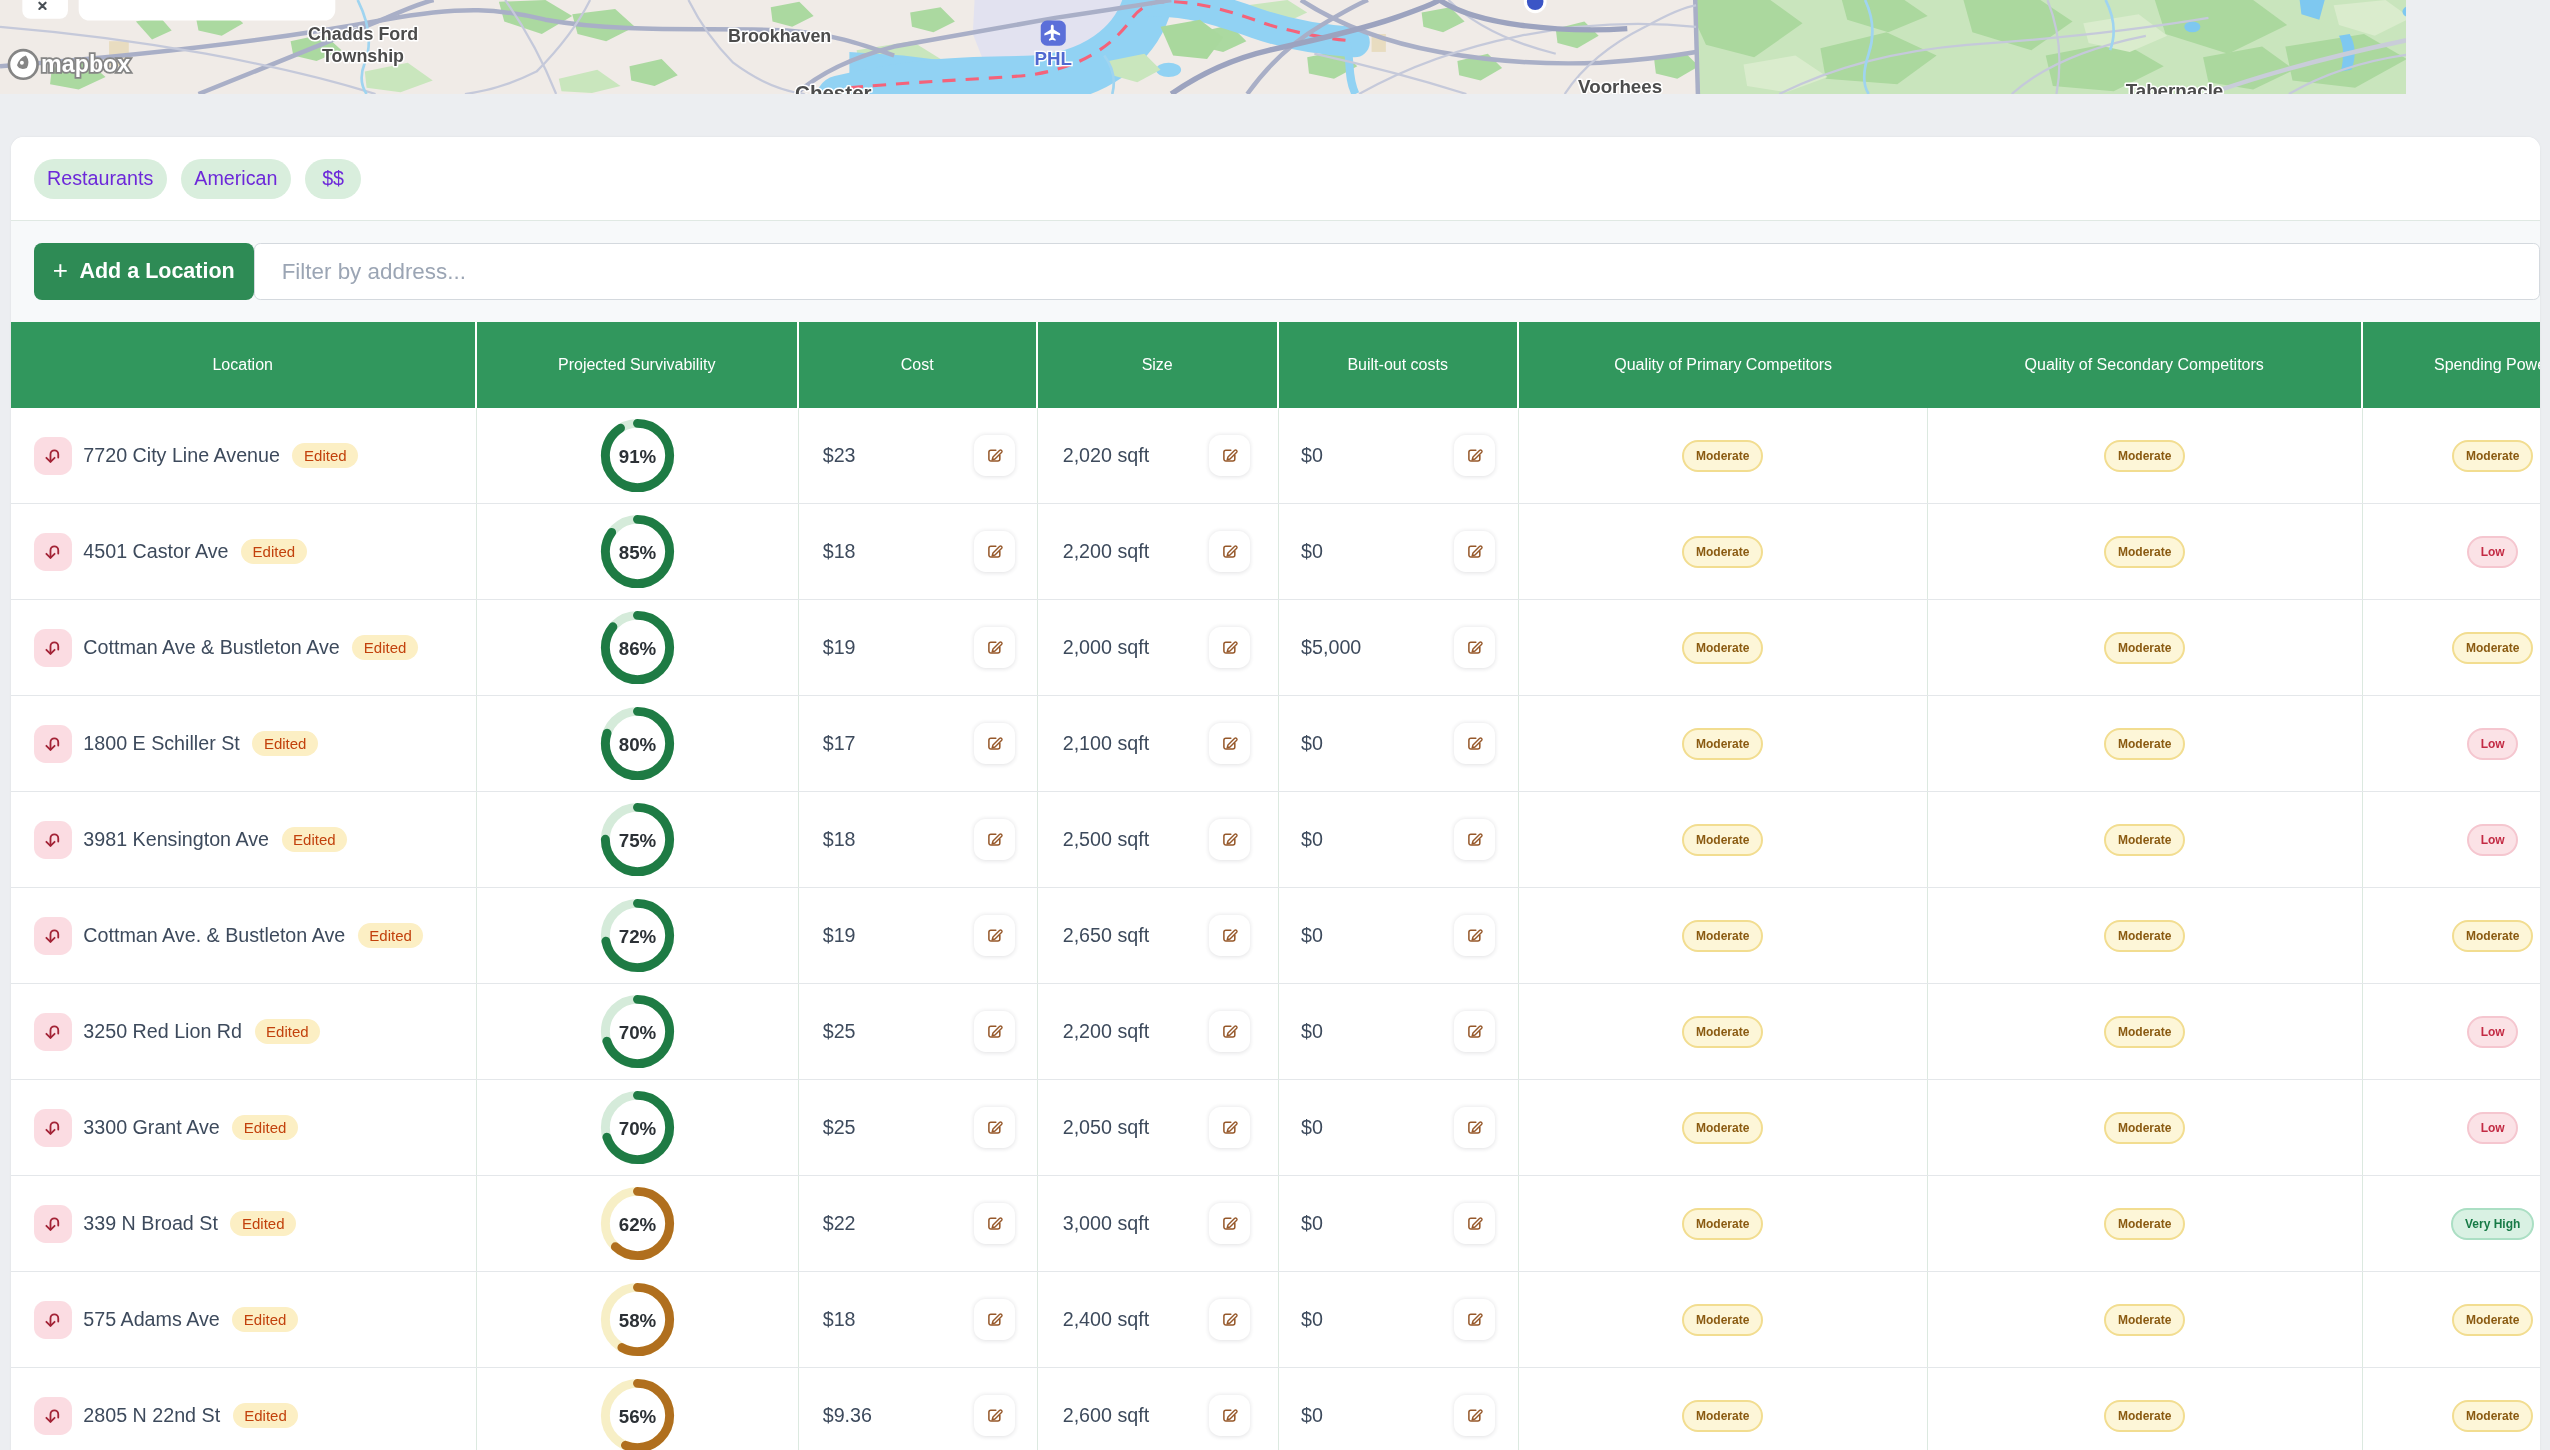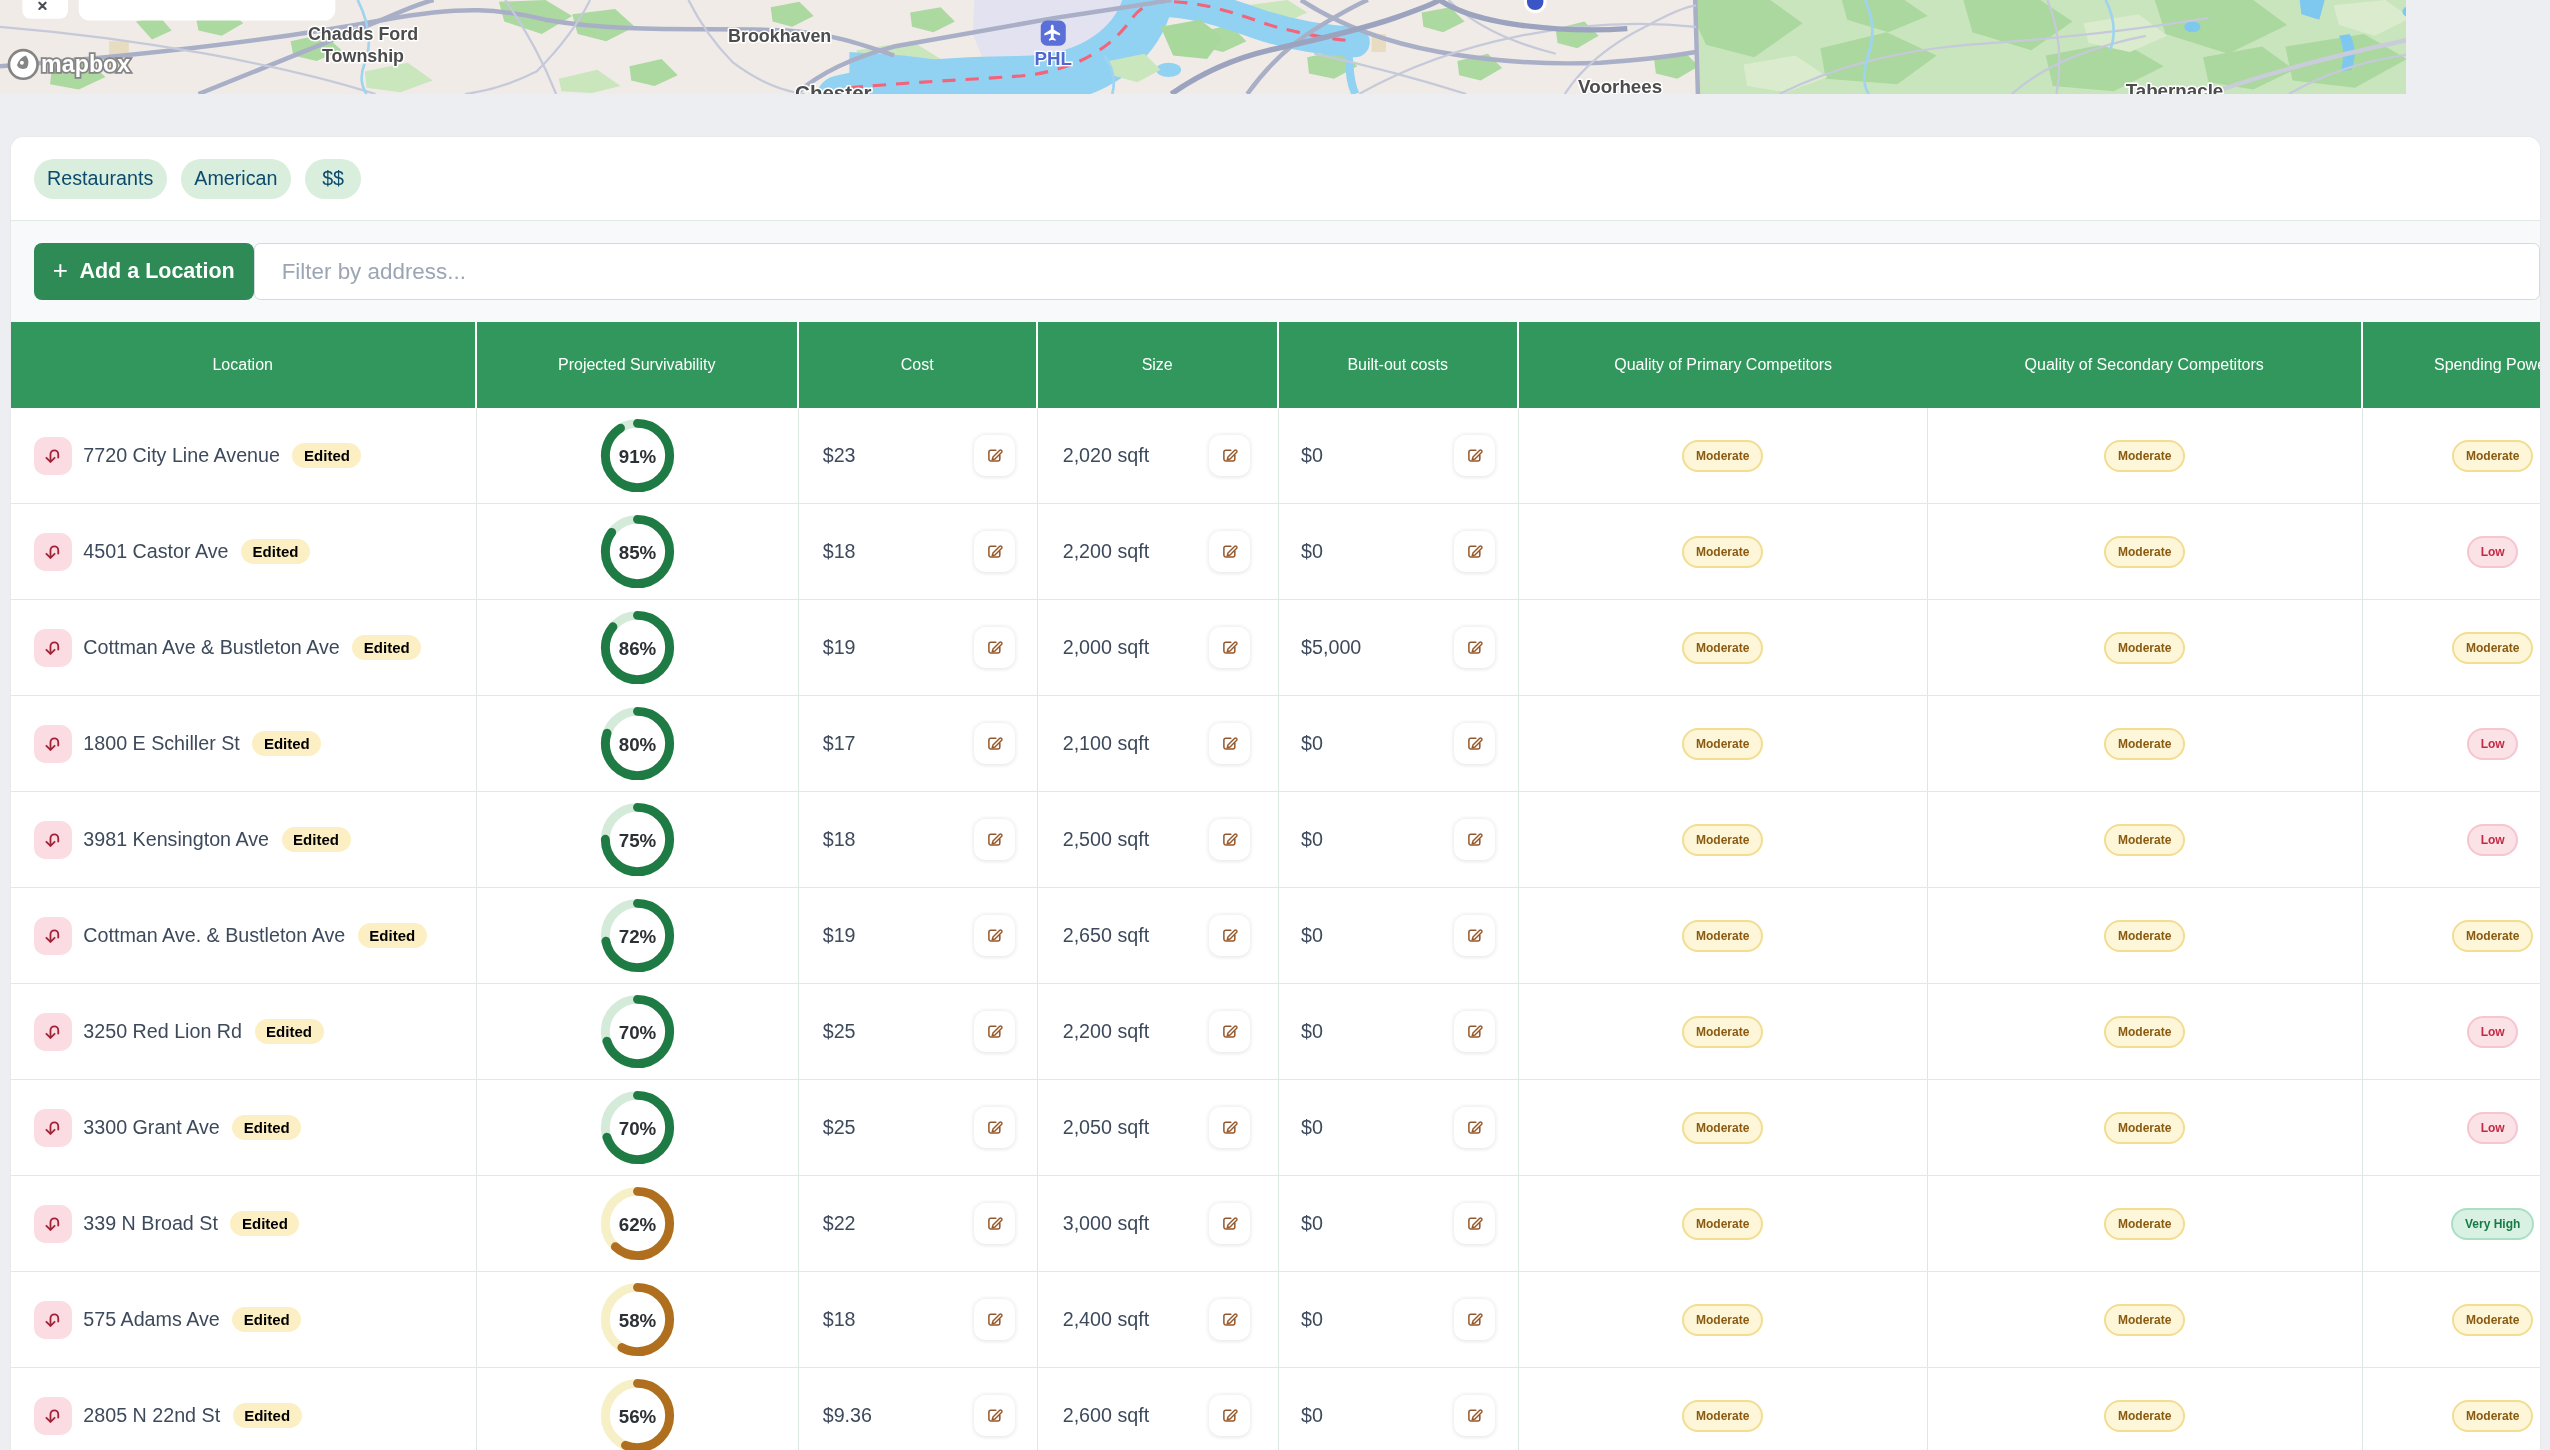--- a/index.html
+++ b/index.html
@@ -1,36 +1,36 @@
 <!DOCTYPE html>
 <html style="font-size:14.3px"><head><meta charset="utf-8"><style>
 *{margin:0;padding:0;box-sizing:border-box}
 html,body{width:2550px;height:1450px;overflow:hidden}
 body{background:#eceef1;font-family:"Liberation Sans",sans-serif;-webkit-font-smoothing:antialiased}
 .map{position:absolute;left:0;top:0;width:2406px;height:94px;overflow:hidden}
 .panel{position:absolute;left:10.7px;top:137px;width:2529px;height:1314px;background:#ffffff;border-radius:12.5px 12.5px 0 0;overflow:hidden;box-shadow:0 0.9px 2.7px rgba(0,0,0,.06)}
 .pillsrow{height:84px;display:flex;align-items:center;padding-left:23px;gap:14.3px;background:#fff;border-bottom:1.3px solid #e0e9e3}
-.fpill{display:inline-flex;align-items:center;height:40px;padding:0 13.4px;border-radius:20.6px;background:#d9eedd;color:#0c4a6e;font-size:19.7px;font-weight:500}
+.fpill{display:inline-flex;align-items:center;height:40px;padding:0 13.4px;border-radius:20.6px;background:#d9eedd;color:#6d28d9;font-size:19.7px;font-weight:500}
 .fpill.d{padding:0 17px}
 .toolbar{height:101px;background:#f7f9fa;display:flex;align-items:center;padding-left:23px}
 .addbtn{width:220px;height:57px;background:#2e8b55;border-radius:8px;display:flex;align-items:center;justify-content:center;color:#fff;font-size:21.5px;font-weight:700;gap:11.6px}
 .addbtn .plus{font-size:26px;font-weight:400;margin-top:-1.8px}
 .filter{flex:1;height:57px;background:#fff;border:1.3px solid #d4d9de;border-radius:6.3px;display:flex;align-items:center;padding-left:27px;color:#9ba5b4;font-size:22.4px}
 .tbl{width:2611px}
 .thead{display:grid;grid-template-columns:466px 322px 239px 241px 240px 409px 435px 260px;height:86px}
 .th{background:#31975d;color:#fff;font-size:16px;font-weight:400;display:flex;align-items:center;justify-content:center;border-right:2.7px solid #fff}
 .th:last-child,.th.nb{border-right:none}
 .row{display:grid;grid-template-columns:466px 322px 239px 241px 240px 409px 435px 260px;height:96px;border-bottom:1.3px solid #e4e7ea}
 .c{display:flex;align-items:center;border-right:1.3px solid #dce9e0;min-width:0}
 .c:last-child{border-right:none}
 .ctr{justify-content:center}
 .loc{padding-left:23px}
 .rev{width:38px;height:38px;flex:0 0 38px;background:#fbdce2;border-radius:11.6px;display:flex;align-items:center;justify-content:center}
 .lname{margin-left:11.6px;font-size:19.7px;font-weight:400;color:#3d4a5c;white-space:nowrap}
-.edited{margin-left:12.5px;height:25px;padding:0 11.6px;display:inline-flex;align-items:center;background:#fcefc4;color:#000000;font-size:15px;font-weight:700;border-radius:12.5px}
+.edited{margin-left:12.5px;height:25px;padding:0 11.6px;display:inline-flex;align-items:center;background:#fcefc4;color:#c2410c;font-size:15px;font-weight:400;border-radius:12.5px}
 .money{padding-left:24px;padding-right:21.5px}
 .money.sz{padding-left:25px;padding-right:28px}
 .money.bo{padding-left:22.4px;padding-right:23px}
 .val{font-size:19.7px;font-weight:400;color:#3d4a5c;white-space:nowrap}
 .sp{flex:1}
 .ebtn{width:41px;height:41px;background:#fff;border-radius:11.6px;box-shadow:0 0.9px 4.5px rgba(40,40,60,.14);display:flex;align-items:center;justify-content:center;flex:0 0 41px}
 .g circle{fill:none;stroke-width:10}
 .g .arc{stroke-linecap:round;transform:rotate(-90deg);transform-origin:42px 42px}
 .g .tr.g{stroke:#d5ebda}.g .arc.g{stroke:#1e7b44}
 .g .tr.a{stroke:#f7efc6}.g .arc.a{stroke:#b06f1e}

